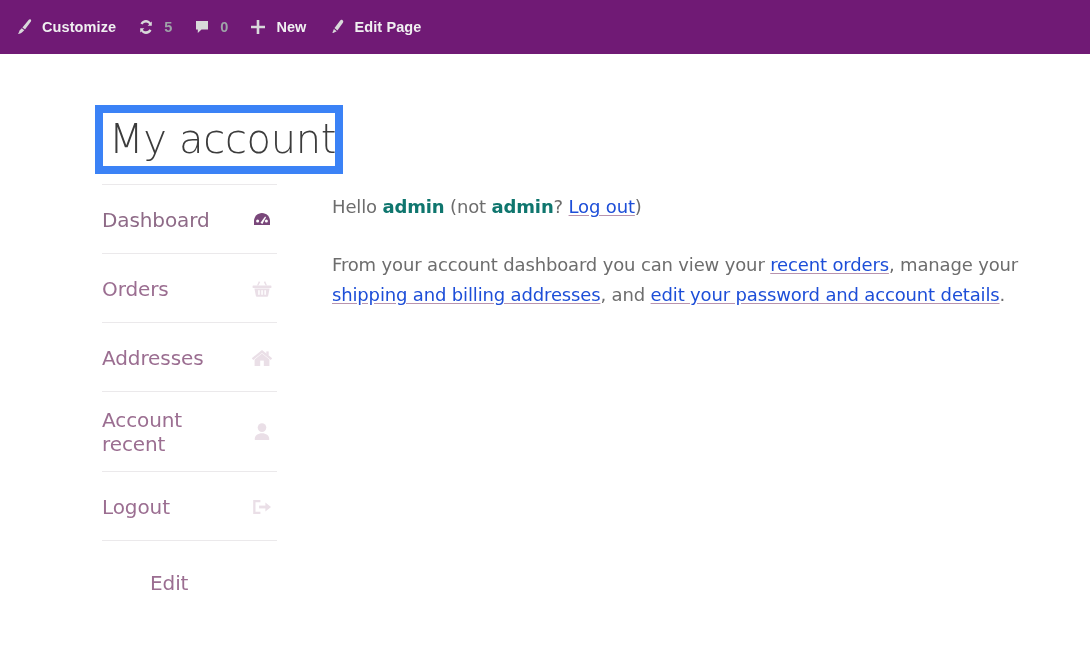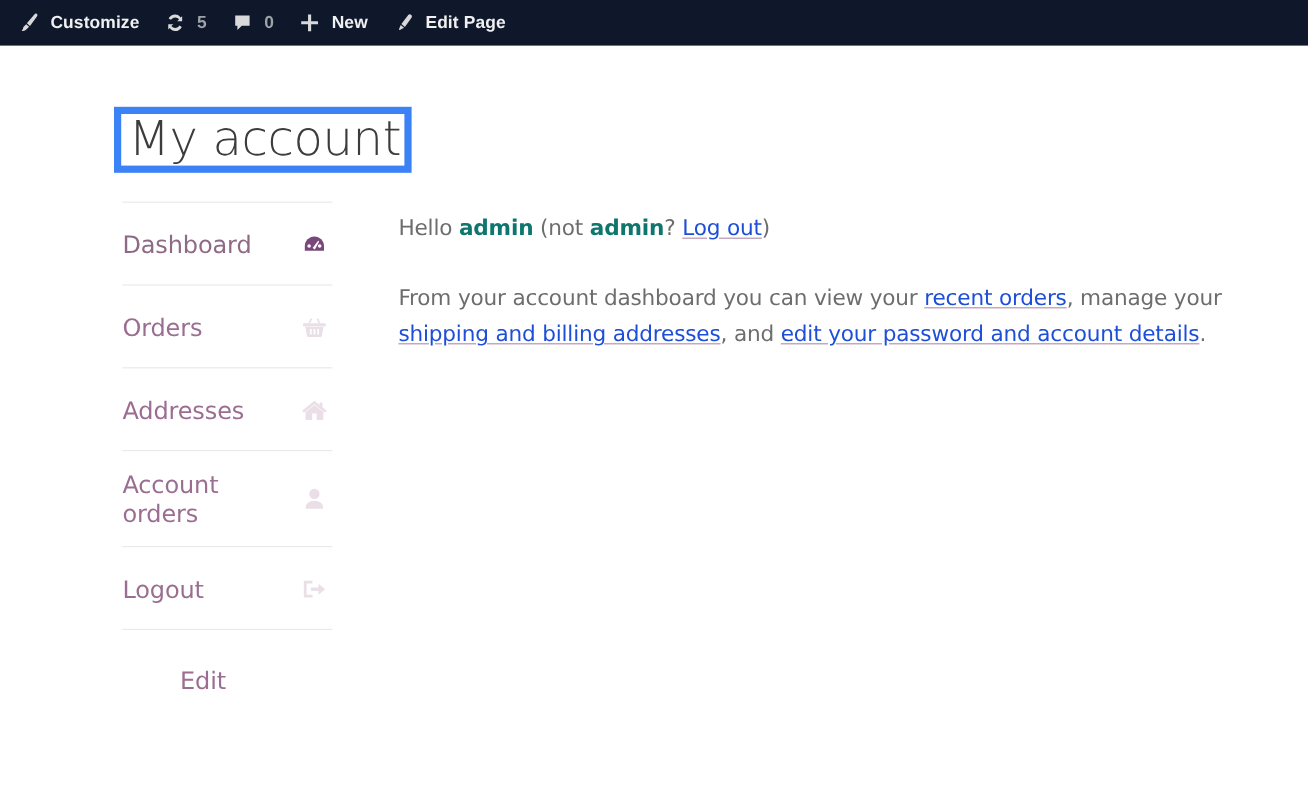--- a/index.html
+++ b/index.html
@@ -8,22 +8,22 @@
     width: 1090px;
     height: 665px;
     background: #ffffff;
     font-family: "Liberation Sans", sans-serif;
     overflow: hidden;
     position: relative;
   }
 
   
   #admin-bar {
-    height: 38px;
-    background: #0f172a;
+    height: 54px;
+    background: #701a75;
     display: flex;
     align-items: center;
     padding: 0 0 0 4px;
     color: #eeeeee;
   }
   .ab-item {
     display: flex;
     align-items: center;
     height: 39px;
     padding: 0 10px;
@@ -47,24 +47,24 @@
 
   
   #page {
     position: relative;
     padding: 0;
   }
   #page-title-wrap {
     position: absolute;
     left: 95px;
     top: 51px;
-    border: 6px solid #3b82f6;
+    border: 8px solid #3b82f6;
     padding: 0px 6px 2px 6px;
     width: 248px;
-    height: 55px;
+    height: 69px;
     display: flex;
     align-items: center;
     background: transparent;
   }
   #page-title {
     font-family: "DejaVu Sans", sans-serif;
     font-size: 40px;
     font-weight: 300;
     color: #3c3c3c;
     line-height: 1;
@@ -261,21 +261,21 @@
                 <path d="M4.6 13.4L12 7.5l7.4 5.9V20H4.6z" fill="#eadfe7"></path>
                 <rect x="16.3" y="5.4" width="2.4" height="3.9" fill="#eadfe7"></rect>
                 <rect x="10.2" y="14.6" width="3.6" height="5.4" fill="#ffffff"></rect>
               </svg>
             </span>
           </a>
         </li>
 
         <li class="nav-item">
           <a class="nav-link">
-            <span class="nav-text">Account orders</span>
+            <span class="nav-text">Account recent</span>
             <span class="nav-icon">
               <svg width="24" height="24" viewBox="0 0 24 24">
                 <circle cx="12" cy="7.6" r="4.3" fill="#eadfe7"></circle>
                 <path d="M12 13.2c-4 0-7.2 2.3-7.2 5.2V20h14.4v-1.6c0-2.9-3.2-5.2-7.2-5.2z" fill="#eadfe7"></path>
               </svg>
             </span>
           </a>
         </li>
 
         <li class="nav-item">

